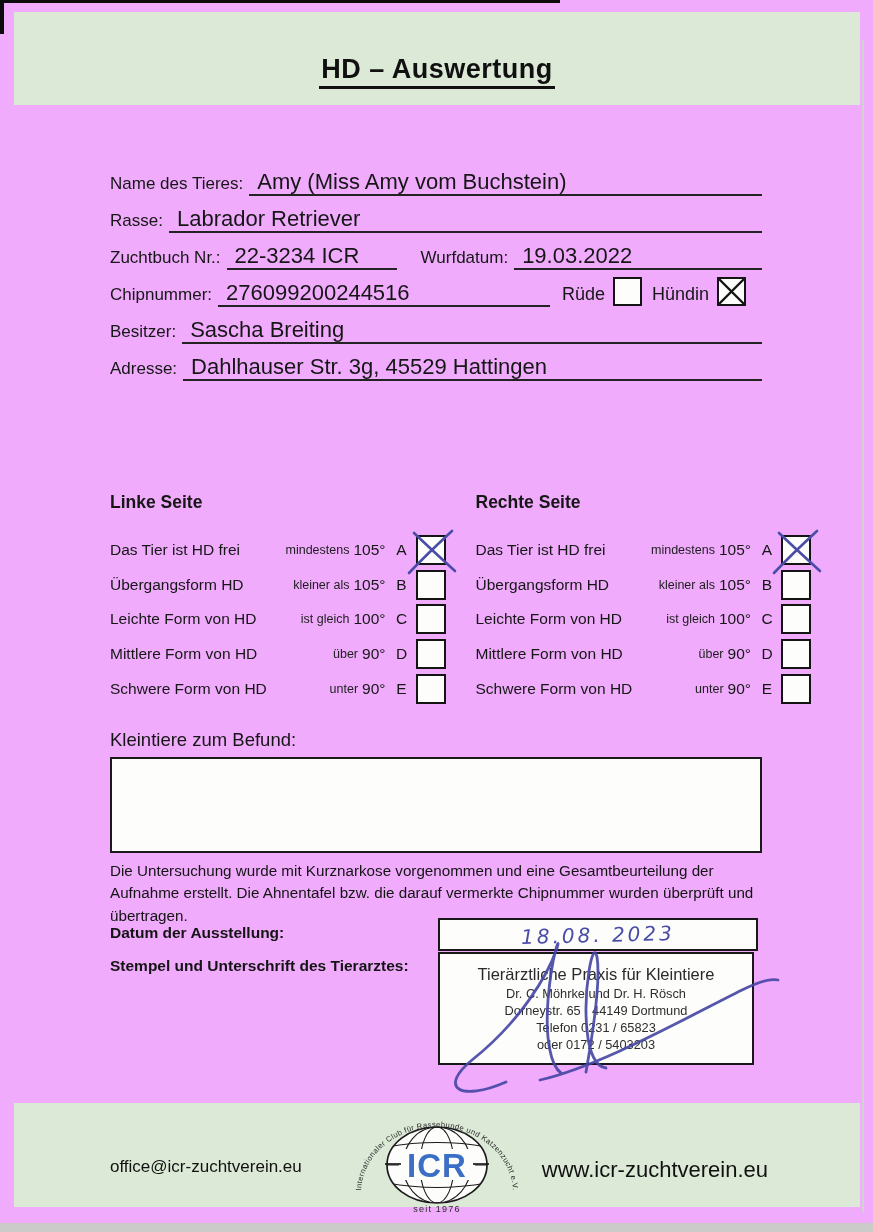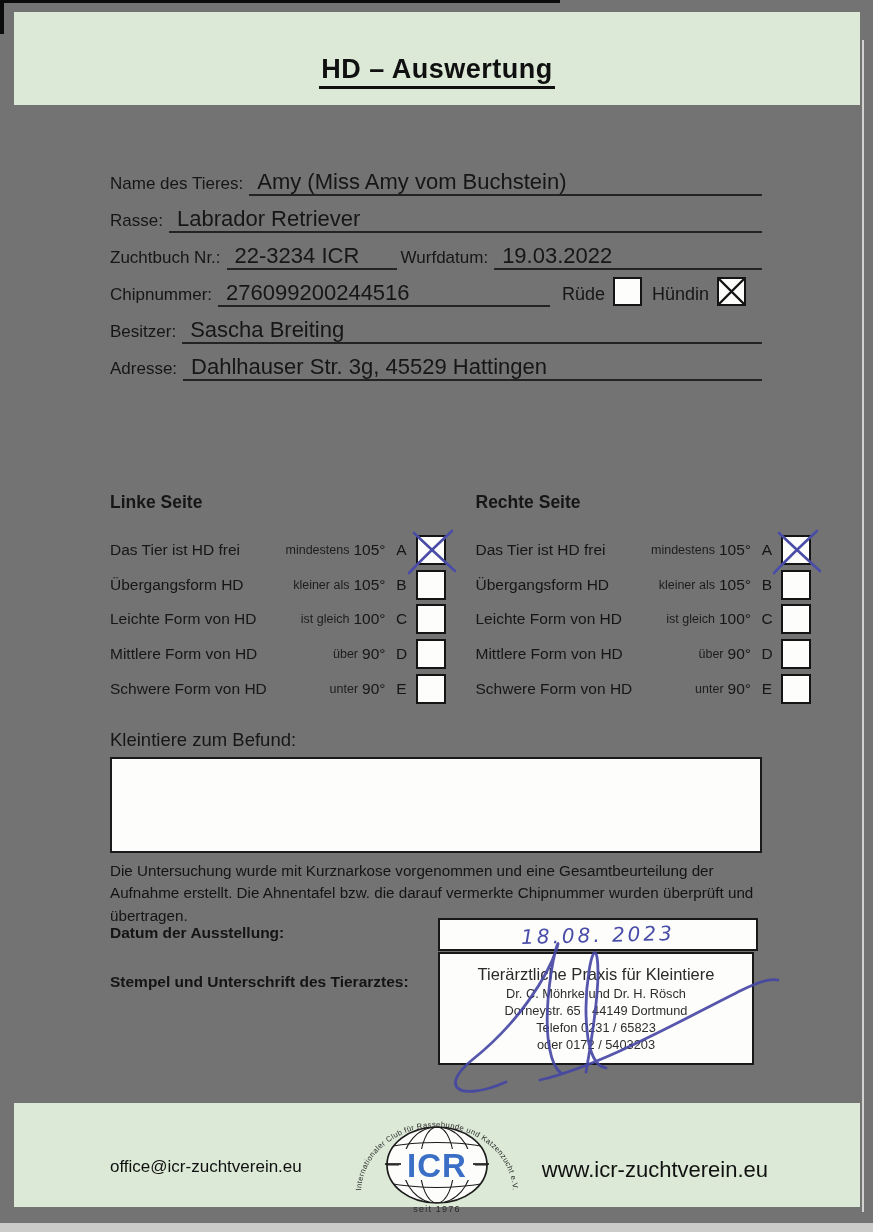--- a/index.html
+++ b/index.html
@@ -1,18 +1,18 @@
 <!DOCTYPE html>
 <html><head>
 <meta charset="utf-8">
 <style>
   html,body{margin:0;padding:0;background:#e8e8e8;}
   .page{
     position:relative;width:873px;height:1232px;margin:0 auto;
-    background:#737373;overflow:hidden;
+    background:#f0abfc;overflow:hidden;
     font-family:"Liberation Sans",sans-serif;color:#161616;
   }
   
   .scan-top{position:absolute;left:0;top:0;width:560px;height:3px;background:#0b0b0b;}
   .scan-left{position:absolute;left:0;top:0;width:4px;height:34px;background:#0b0b0b;}
   .scan-right{position:absolute;right:9px;top:40px;bottom:20px;width:2px;background:#d2d2d0;}
   .scan-bottom{position:absolute;left:0;bottom:0;width:100%;height:9px;background:#cbcbc9;}
 
   
   .band{position:absolute;left:14px;right:13px;background:#dbe9d6;}
@@ -22,21 +22,21 @@
     border-bottom:3px solid #101010;padding:0 2px 1px 2px;margin-bottom:16px;
   }
 
   
   .form{position:absolute;left:110px;top:159px;width:652px;}
   .frow{display:flex;align-items:flex-end;height:37px;}
   .flabel{font-size:17px;white-space:nowrap;padding-bottom:2px;}
   .fval{flex:1;border-bottom:2px solid #232323;margin-left:6px;display:flex;align-items:flex-end;min-width:0;}
   .fval .txt{font-size:22px;line-height:1;padding:0 0 1px 8px;white-space:nowrap;}
   .fval.fixed{flex:0 0 auto;}
-  .flabel.ml{margin-left:4px;}
+  .flabel.ml{margin-left:24px;}
   .gender{display:flex;align-items:flex-end;margin-left:12px;}
   .gender .glabel{font-size:18px;padding-bottom:2px;}
   .cbx{
     position:relative;width:25px;height:25px;border:2.5px solid #141414;
     margin-left:8px;background:#fdfdfc;flex:0 0 auto;
   }
   .cbx svg{position:absolute;overflow:visible;display:none;}
   .cbx svg.on{display:block;}
   svg.printed-x{left:-2px;top:-2px;width:29px;height:29px;}
   svg.pen-x{left:-13px;top:-9px;width:53px;height:48px;}
@@ -58,21 +58,21 @@
   .arow .cbx{width:26px;height:26px;margin-left:7px;}
 
   
   .remarks-head{position:absolute;left:110px;top:729px;font-size:18.5px;}
   .remarks-box{position:absolute;left:110px;top:757px;width:648px;height:92px;border:2px solid #1a1a1a;background:#fdfdfc;}
   .note{position:absolute;left:110px;top:860px;width:652px;font-size:15.2px;line-height:1.47;color:#141414;}
 
   
   .ilabel{position:absolute;left:110px;font-size:15.5px;font-weight:bold;color:#141414;}
   .ilabel.datum{top:924px;}
-  .ilabel.stempel{top:957px;margin-top:16px;}
+  .ilabel.stempel{top:957px;}
   .date-box{position:absolute;left:438px;top:918px;width:316px;height:29px;border:2.5px solid #181818;background:#fdfdfc;display:flex;align-items:center;justify-content:center;}
   .handwriting{
     font-family:"DejaVu Sans",sans-serif;font-style:italic;font-size:20px;
     color:#4a4da8;letter-spacing:3px;transform:rotate(-1.5deg);
   }
   .stamp-box{position:absolute;left:438px;top:952px;width:316px;height:113px;border:2.5px solid #181818;background:#fdfdfc;text-align:center;padding-top:11px;box-sizing:border-box;}
   .stamp-l1{font-size:16.5px;color:#2a2a2a;margin-bottom:2px;}
   .stamp-l{font-size:12.8px;color:#2e2e2e;line-height:1.32;}
   .signature{position:absolute;left:420px;top:910px;width:380px;height:195px;overflow:visible;pointer-events:none;}
 

